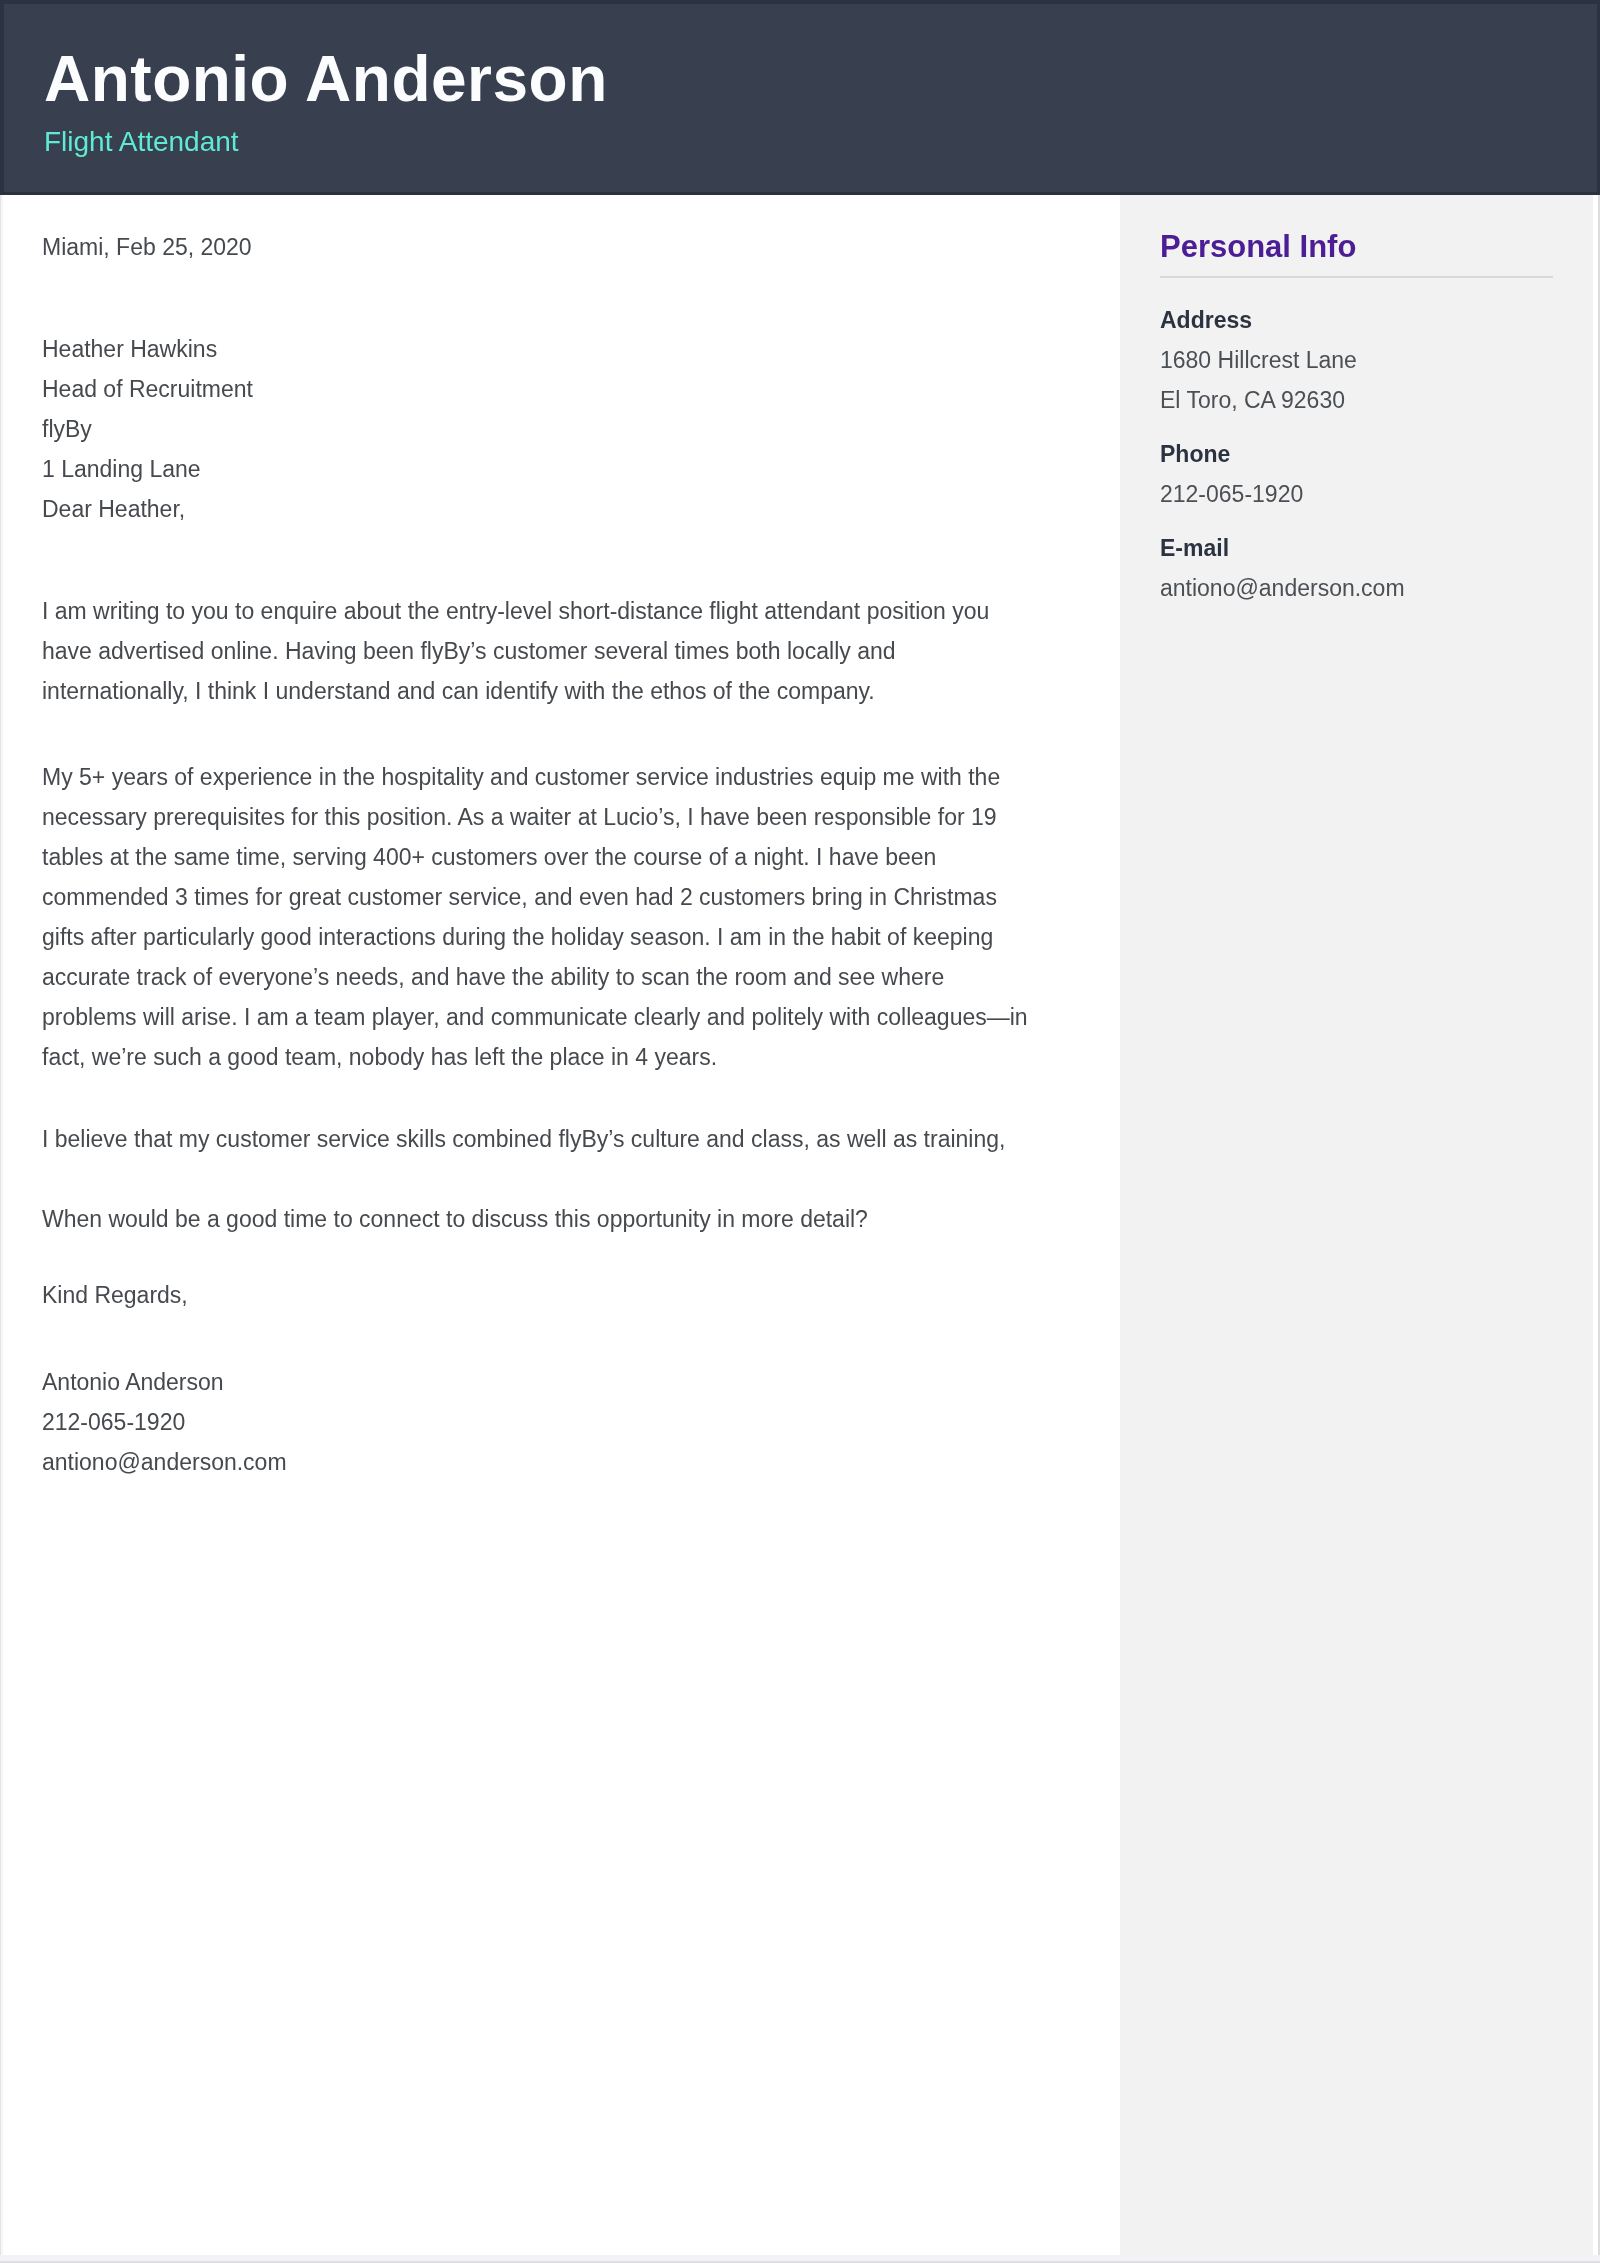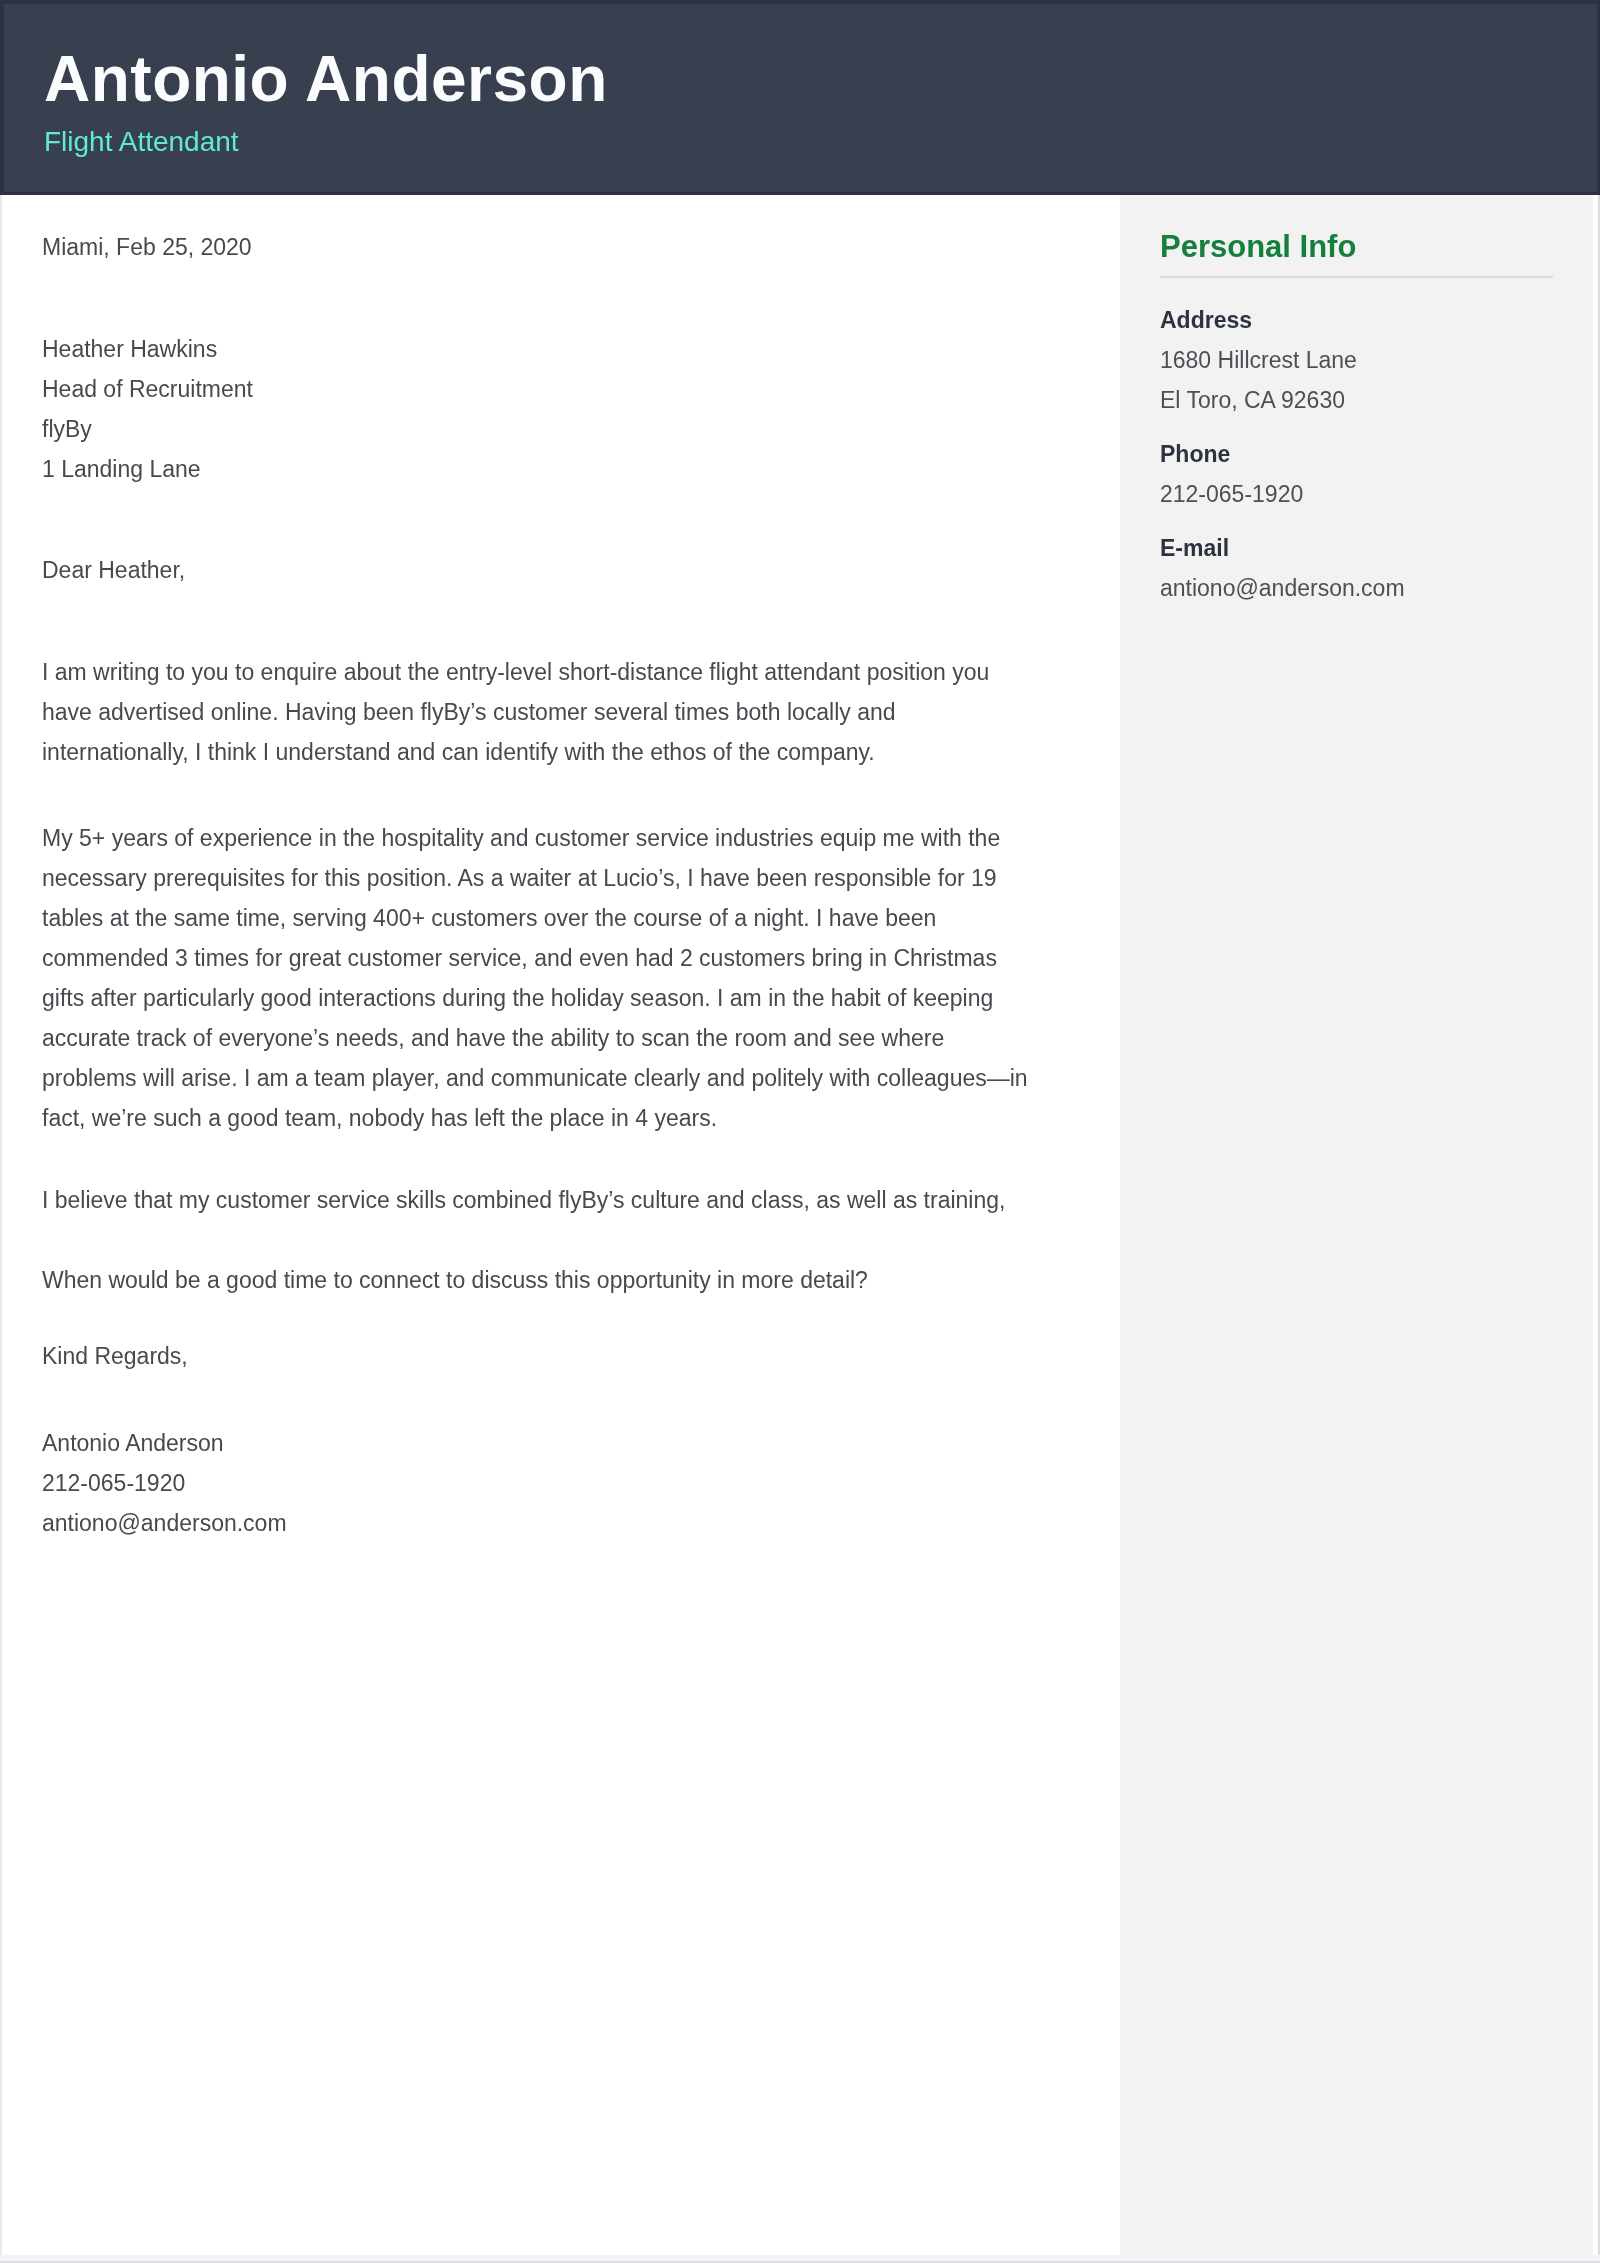--- a/index.html
+++ b/index.html
@@ -36,38 +36,38 @@
   }
 
   
   .main {
     position: absolute; left: 42px; top: 195px; width: 1040px;
     font-size: 23px; line-height: 40px; color: #464a4f;
   }
   .main .line { white-space: nowrap; }
   .date      { margin-top: 32px; }
   .recipient { margin-top: 62px; }
-  .greeting  { margin-top: 61px; }
+  .greeting  { }
   .para1     { margin-top: 62px; }
   .para2     { margin-top: 46px; }
   .para3     { margin-top: 42px; }
   .para4     { margin-top: 40px; }
   .closing   { margin-top: 36px; }
   .signature { margin-top: 47px; }
 
   
   .sidebar {
     position: absolute; left: 1120px; top: 195px; bottom: 0;
     width: 473px; box-sizing: border-box;
     background: #f2f2f3;
     padding: 36px 40px 0 40px;
   }
   .sb-title {
     font-size: 31px; line-height: 31px; font-weight: bold;
-    color: #15803d; white-space: nowrap;
+    color: #4c1d95; white-space: nowrap;
   }
   .sb-rule {
     margin-top: 14px; height: 0;
     border-top: 2px solid #d9d9dc;
   }
   .sb-section { margin-top: 14px; font-size: 23px; line-height: 40px; }
   .sb-section.first { margin-top: 22px; }
   .sb-label { font-weight: bold; color: #2c3340; white-space: nowrap; }
   .sb-value { color: #4b5055; white-space: nowrap; }
 

